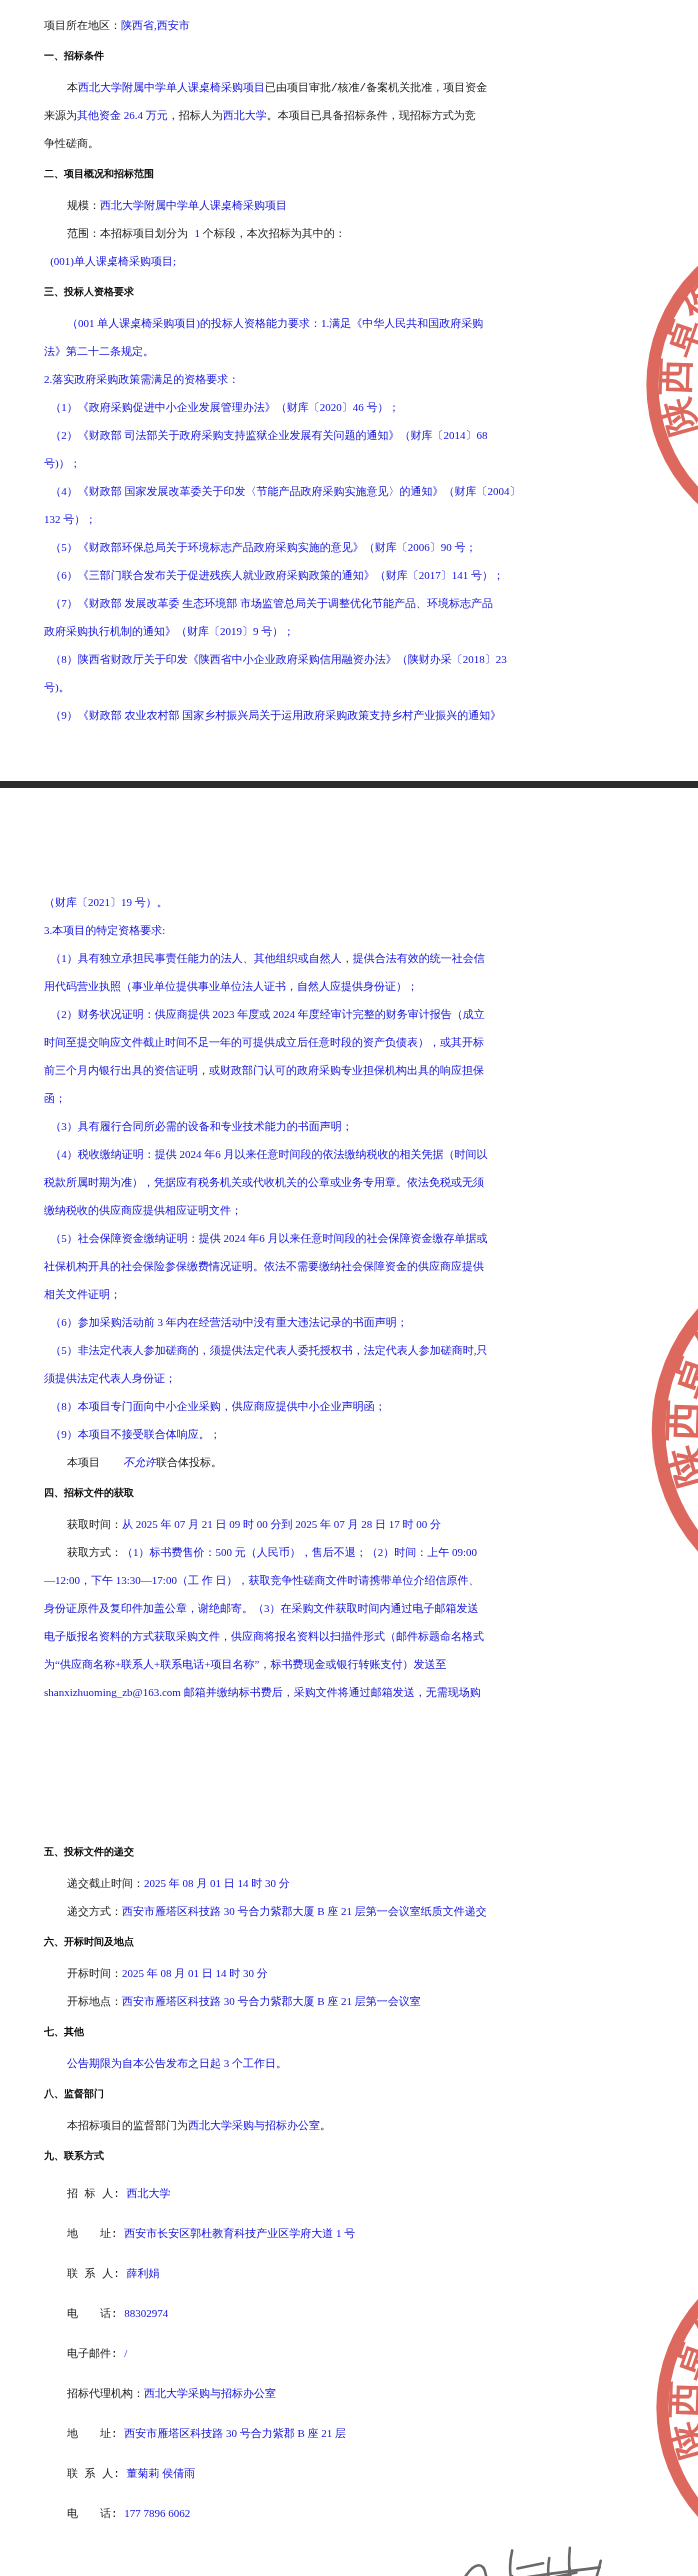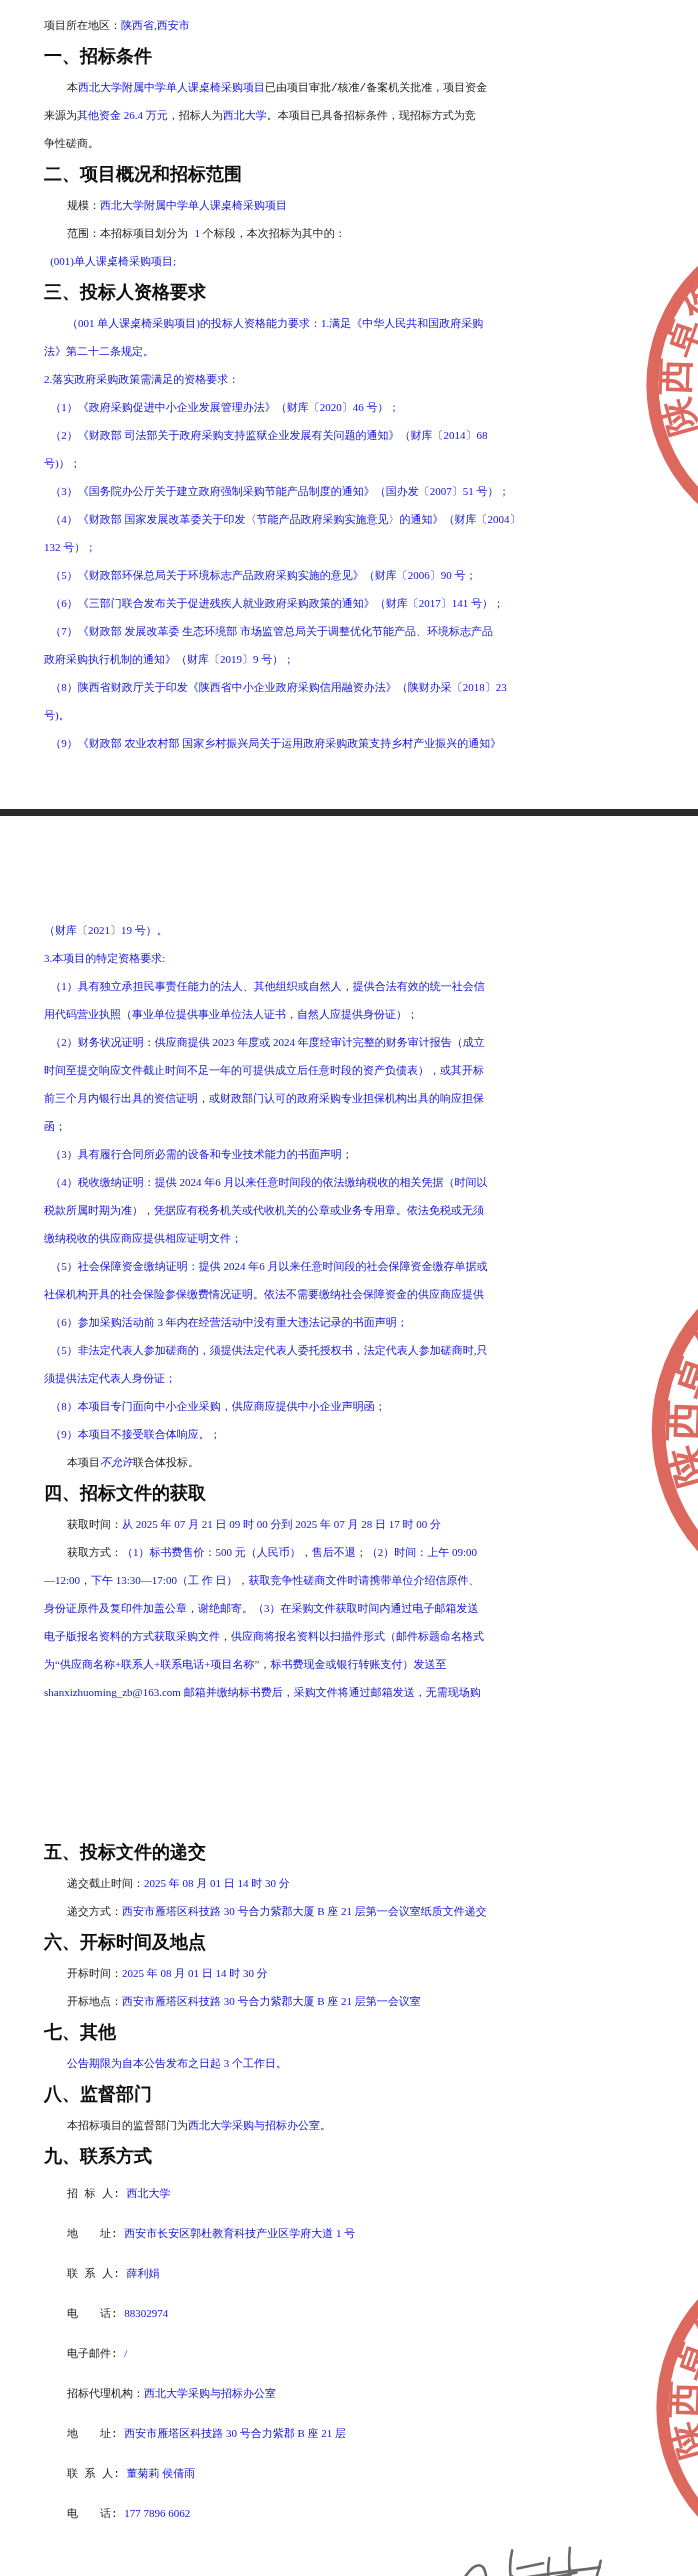--- a/index.html
+++ b/index.html
@@ -13,26 +13,26 @@
     font-family:"Liberation Serif","DejaVu Serif",serif;
     color:#1a1a1a;
   }
   .content{padding:11.3px 44px 0 44px;}
   .ln{font-size:11px;line-height:28px;height:28px;white-space:nowrap;}
   .ln2{line-height:40px;height:40px;}
   .ind1{padding-left:6.2px;}
   .ind2{padding-left:23px;}
   .h{
     font-family:"Liberation Sans","DejaVu Sans",sans-serif;
-    font-weight:bold;font-size:18px;line-height:34px;height:34px;color:#0d0d0d;
+    font-weight:bold;font-size:10px;line-height:34px;height:34px;color:#0d0d0d;
     white-space:nowrap;
   }
   .c-k{color:#1a1a1a;font-family:Liberation Mono, monospace;}
   .c-b{color:#1212dd;}
-  .c-bi{color:#1212dd;font-style:italic;}
+  .c-bi{color:#1212dd;font-style:italic;margin-left:23px;}
   .band{height:7.2px;background:#2b2b2b;margin-left:-44px;margin-right:-44px;}
   .seal{position:absolute;opacity:.82;pointer-events:none;}
   .sig{position:absolute;left:435px;top:2527px;opacity:.9;pointer-events:none;}
 </style>
 </head>
 <body>
 
 <div class="page">
 
   <div class="content">
@@ -45,21 +45,20 @@
       <div class="ln ind2"><span class="c-k">规模：</span><span class="c-b">西北大学附属中学单人课桌椅采购项目</span></div>
       <div class="ln ind2"><span class="c-k">范围：本招标项目划分为 </span><span class="c-b">1 </span><span class="c-k">个标段，本次招标为其中的：</span></div>
       <div class="ln ind1"><span class="c-b">(001)单人课桌椅采购项目;</span></div>
       <div class="h">三、投标人资格要求</div>
       <div class="ln ind2"><span class="c-b">（001 单人课桌椅采购项目)的投标人资格能力要求：1.满足《中华人民共和国政府采购</span></div>
       <div class="ln"><span class="c-b">法》第二十二条规定。</span></div>
       <div class="ln"><span class="c-b">2.落实政府采购政策需满足的资格要求：</span></div>
       <div class="ln ind1"><span class="c-b">（1）《政府采购促进中小企业发展管理办法》（财库〔2020〕46 号）；</span></div>
       <div class="ln ind1"><span class="c-b">（2）《财政部 司法部关于政府采购支持监狱企业发展有关问题的通知》（财库〔2014〕68</span></div>
       <div class="ln"><span class="c-b">号)）；</span></div>
-      <div class="ln ind1"><span class="c-b">（3）《国务院办公厅关于建立政府强制采购节能产品制度的通知》（国办发〔2007〕51 号）；</span></div>
       <div class="ln ind1"><span class="c-b">（4）《财政部 国家发展改革委关于印发〈节能产品政府采购实施意见〉的通知》（财库〔2004〕</span></div>
       <div class="ln"><span class="c-b">132 号）；</span></div>
       <div class="ln ind1"><span class="c-b">（5）《财政部环保总局关于环境标志产品政府采购实施的意见》（财库〔2006〕90 号；</span></div>
       <div class="ln ind1"><span class="c-b">（6）《三部门联合发布关于促进残疾人就业政府采购政策的通知》（财库〔2017〕141 号）；</span></div>
       <div class="ln ind1"><span class="c-b">（7）《财政部 发展改革委 生态环境部 市场监管总局关于调整优化节能产品、环境标志产品</span></div>
       <div class="ln"><span class="c-b">政府采购执行机制的通知》（财库〔2019〕9 号）；</span></div>
       <div class="ln ind1"><span class="c-b">（8）陕西省财政厅关于印发《陕西省中小企业政府采购信用融资办法》（陕财办采〔2018〕23</span></div>
       <div class="ln"><span class="c-b">号)。</span></div>
       <div class="ln ind1"><span class="c-b">（9）《财政部 农业农村部 国家乡村振兴局关于运用政府采购政策支持乡村产业振兴的通知》</span></div>
       <div style="height: 52px;"></div>
@@ -72,20 +71,21 @@
       <div class="ln ind1"><span class="c-b">（2）财务状况证明：供应商提供 2023 年度或 2024 年度经审计完整的财务审计报告（成立</span></div>
       <div class="ln"><span class="c-b">时间至提交响应文件截止时间不足一年的可提供成立后任意时段的资产负债表），或其开标</span></div>
       <div class="ln"><span class="c-b">前三个月内银行出具的资信证明，或财政部门认可的政府采购专业担保机构出具的响应担保</span></div>
       <div class="ln"><span class="c-b">函；</span></div>
       <div class="ln ind1"><span class="c-b">（3）具有履行合同所必需的设备和专业技术能力的书面声明；</span></div>
       <div class="ln ind1"><span class="c-b">（4）税收缴纳证明：提供 2024 年6 月以来任意时间段的依法缴纳税收的相关凭据（时间以</span></div>
       <div class="ln"><span class="c-b">税款所属时期为准），凭据应有税务机关或代收机关的公章或业务专用章。依法免税或无须</span></div>
       <div class="ln"><span class="c-b">缴纳税收的供应商应提供相应证明文件；</span></div>
       <div class="ln ind1"><span class="c-b">（5）社会保障资金缴纳证明：提供 2024 年6 月以来任意时间段的社会保障资金缴存单据或</span></div>
       <div class="ln"><span class="c-b">社保机构开具的社会保险参保缴费情况证明。依法不需要缴纳社会保障资金的供应商应提供</span></div>
+      <div class="ln"><span class="c-b">相关文件证明；</span></div>
       <div class="ln ind1"><span class="c-b">（6）参加采购活动前 3 年内在经营活动中没有重大违法记录的书面声明；</span></div>
       <div class="ln ind1"><span class="c-b">（5）非法定代表人参加磋商的，须提供法定代表人委托授权书，法定代表人参加磋商时,只</span></div>
       <div class="ln"><span class="c-b">须提供法定代表人身份证；</span></div>
       <div class="ln ind1"><span class="c-b">（8）本项目专门面向中小企业采购，供应商应提供中小企业声明函；</span></div>
       <div class="ln ind1"><span class="c-b">（9）本项目不接受联合体响应。；</span></div>
       <div class="ln ind2"><span class="c-k">本项目</span><span class="c-bi">不允许</span><span class="c-k">联合体投标。</span></div>
       <div class="h">四、招标文件的获取</div>
       <div class="ln ind2"><span class="c-k">获取时间：</span><span class="c-b">从 2025 年 07 月 21 日 09 时 00 分到 2025 年 07 月 28 日 17 时 00 分</span></div>
       <div class="ln ind2"><span class="c-k">获取方式：</span><span class="c-b">（1）标书费售价：500 元（人民币），售后不退；（2）时间：上午 09:00</span></div>
       <div class="ln"><span class="c-b">—12:00，下午 13:30—17:00（工 作 日），获取竞争性磋商文件时请携带单位介绍信原件、</span></div>

